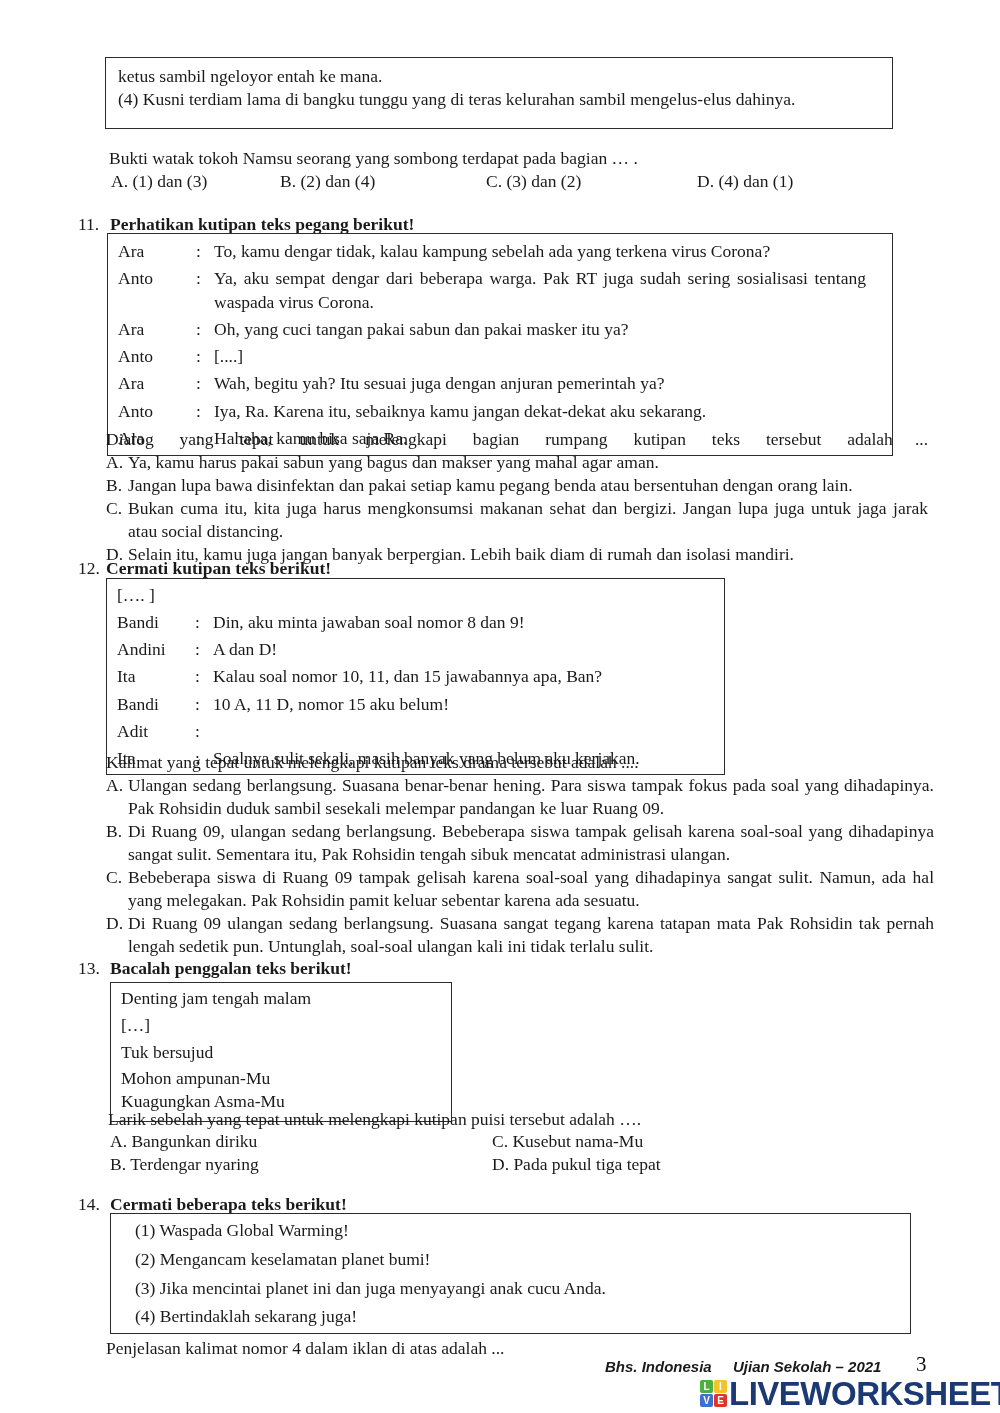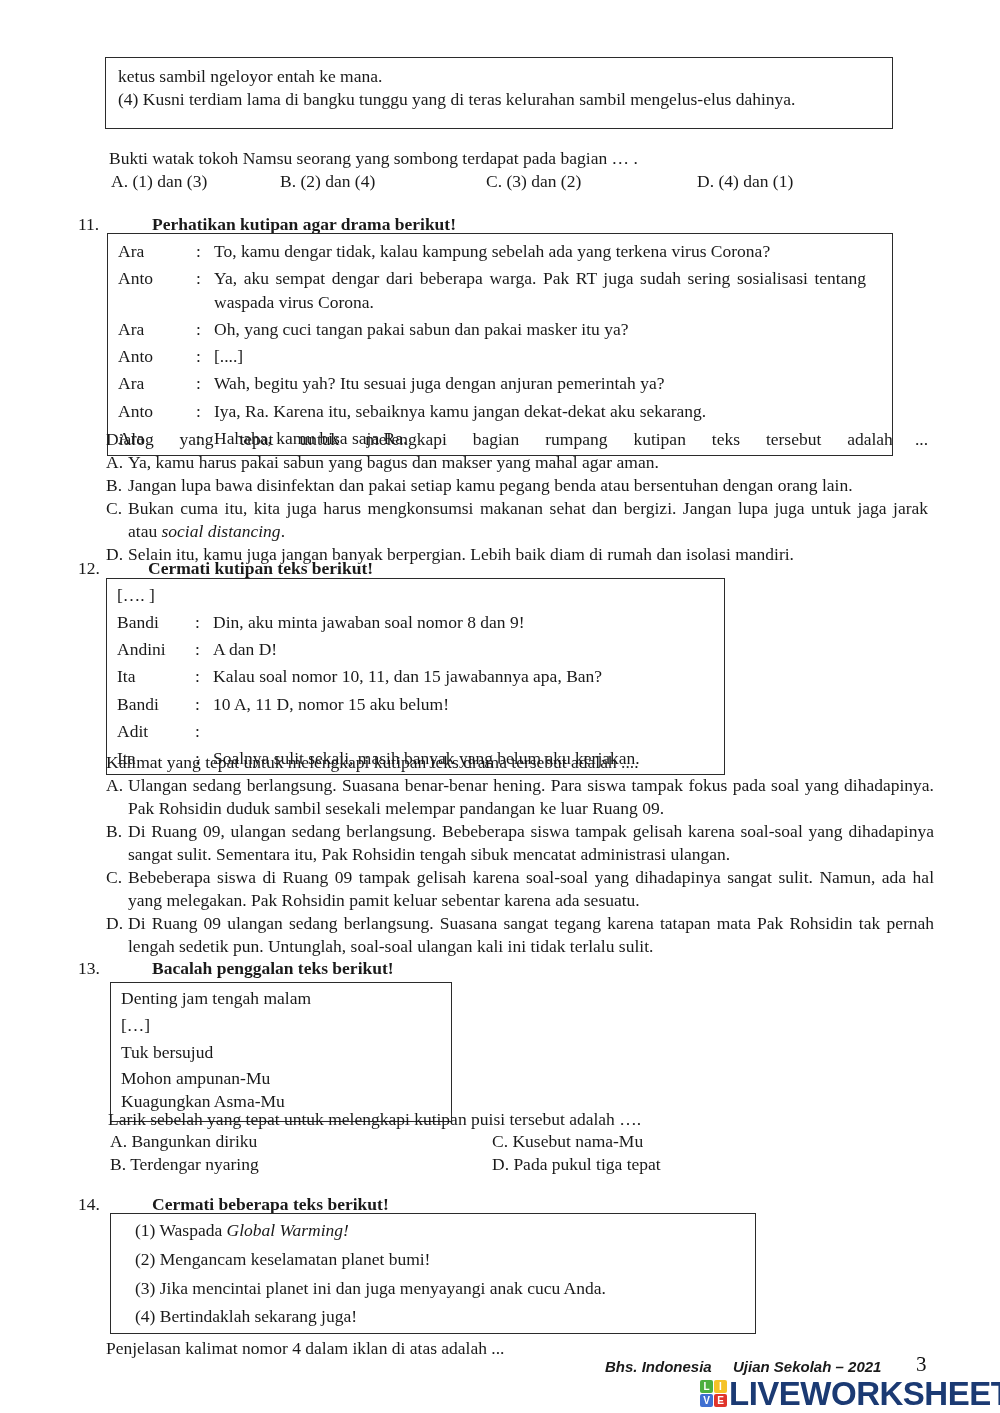--- a/index.html
+++ b/index.html
@@ -18,21 +18,21 @@
   }
   .page {
     position: relative;
     width: 1000px;
     height: 1413px;
     padding: 0;
   }
 
   
   .txt { font-size: 17.5px; line-height: 1.30; }
-  .ital { font-style: italic; }
+  .ital { }
 
   
   .qbox {
     border: 1.4px solid #2b2b2b;
     background: #fff;
     padding: 6px 10px 8px 10px;
   }
   .qbox .line { font-size: 17.5px; line-height: 1.30; }
 
   
@@ -43,21 +43,21 @@
     line-height: 1.33;
     margin-bottom: 4px;
   }
   .dlg-name { width: 78px; flex: 0 0 78px; }
   .dlg-colon { width: 18px; flex: 0 0 18px; }
   .dlg-text { flex: 1 1 auto; text-align: justify; }
   .dlg-text.justify-all { text-align: justify; text-align-last: left; }
 
   
   .qblock { position: absolute; }
-  .qnum-row { display: flex; align-items: flex-start; gap: 42px; }
+  .qnum-row { display: flex; align-items: flex-start; }
   .qnum { width: 32px; flex: 0 0 32px; font-size: 17.5px; }
   .qnum.narrow { width: 28px; flex: 0 0 28px; }
   .qtitle { font-size: 17.5px; font-weight: bold; }
 
   
   .opt {
     display: flex;
     align-items: flex-start;
     font-size: 17.5px;
     line-height: 1.30;
@@ -148,21 +148,21 @@
     <span>(3) dan (2)</span>
   </div>
   <div class="opt-inline" style="left:697px; top:171px;">
     <span>D.</span>
     <span>(4) dan (1)</span>
   </div>
 
   <div class="qblock" style="left:78px; top:214px; width:860px;">
     <div class="qnum-row">
       <div class="qnum">11.</div>
-      <div class="qtitle">Perhatikan kutipan agar drama berikut!</div>
+      <div class="qtitle">Perhatikan kutipan teks pegang berikut!</div>
     </div>
   </div>
 
   <div class="qbox" style="position:absolute; left:107px; top:233px; width:786px; padding:6px 26px 5px 10px;">
     <div class="dlg-row">
       <span class="dlg-name">Ara</span>
       <span class="dlg-colon">:</span>
       <span class="dlg-text">To, kamu dengar tidak, kalau kampung sebelah ada yang terkena virus Corona?</span>
     </div>
     <div class="dlg-row">
@@ -312,21 +312,21 @@
     <span>Pada pukul tiga tepat</span>
   </div>
 
   <div class="qblock" style="left:78px; top:1194px; width:860px;">
     <div class="qnum-row">
       <div class="qnum">14.</div>
       <div class="qtitle">Cermati beberapa teks berikut!</div>
     </div>
   </div>
 
-  <div class="qbox" style="position:absolute; left:110px; top:1213px; width:646px; padding:5px 10px 5px 10px;">
+  <div class="qbox" style="position:absolute; left:110px; top:1213px; width:801px; padding:5px 10px 5px 10px;">
     <div class="line" style="margin-bottom:6px; padding-left:14px;">
       <span>(1)</span>
       <span>Waspada </span><span class="ital">Global Warming!</span>
     </div>
     <div class="line" style="margin-bottom:6px; padding-left:14px;">
       <span>(2)</span>
       <span>Mengancam keselamatan planet bumi!</span>
     </div>
     <div class="line" style="margin-bottom:6px; padding-left:14px;">
       <span>(3)</span>

